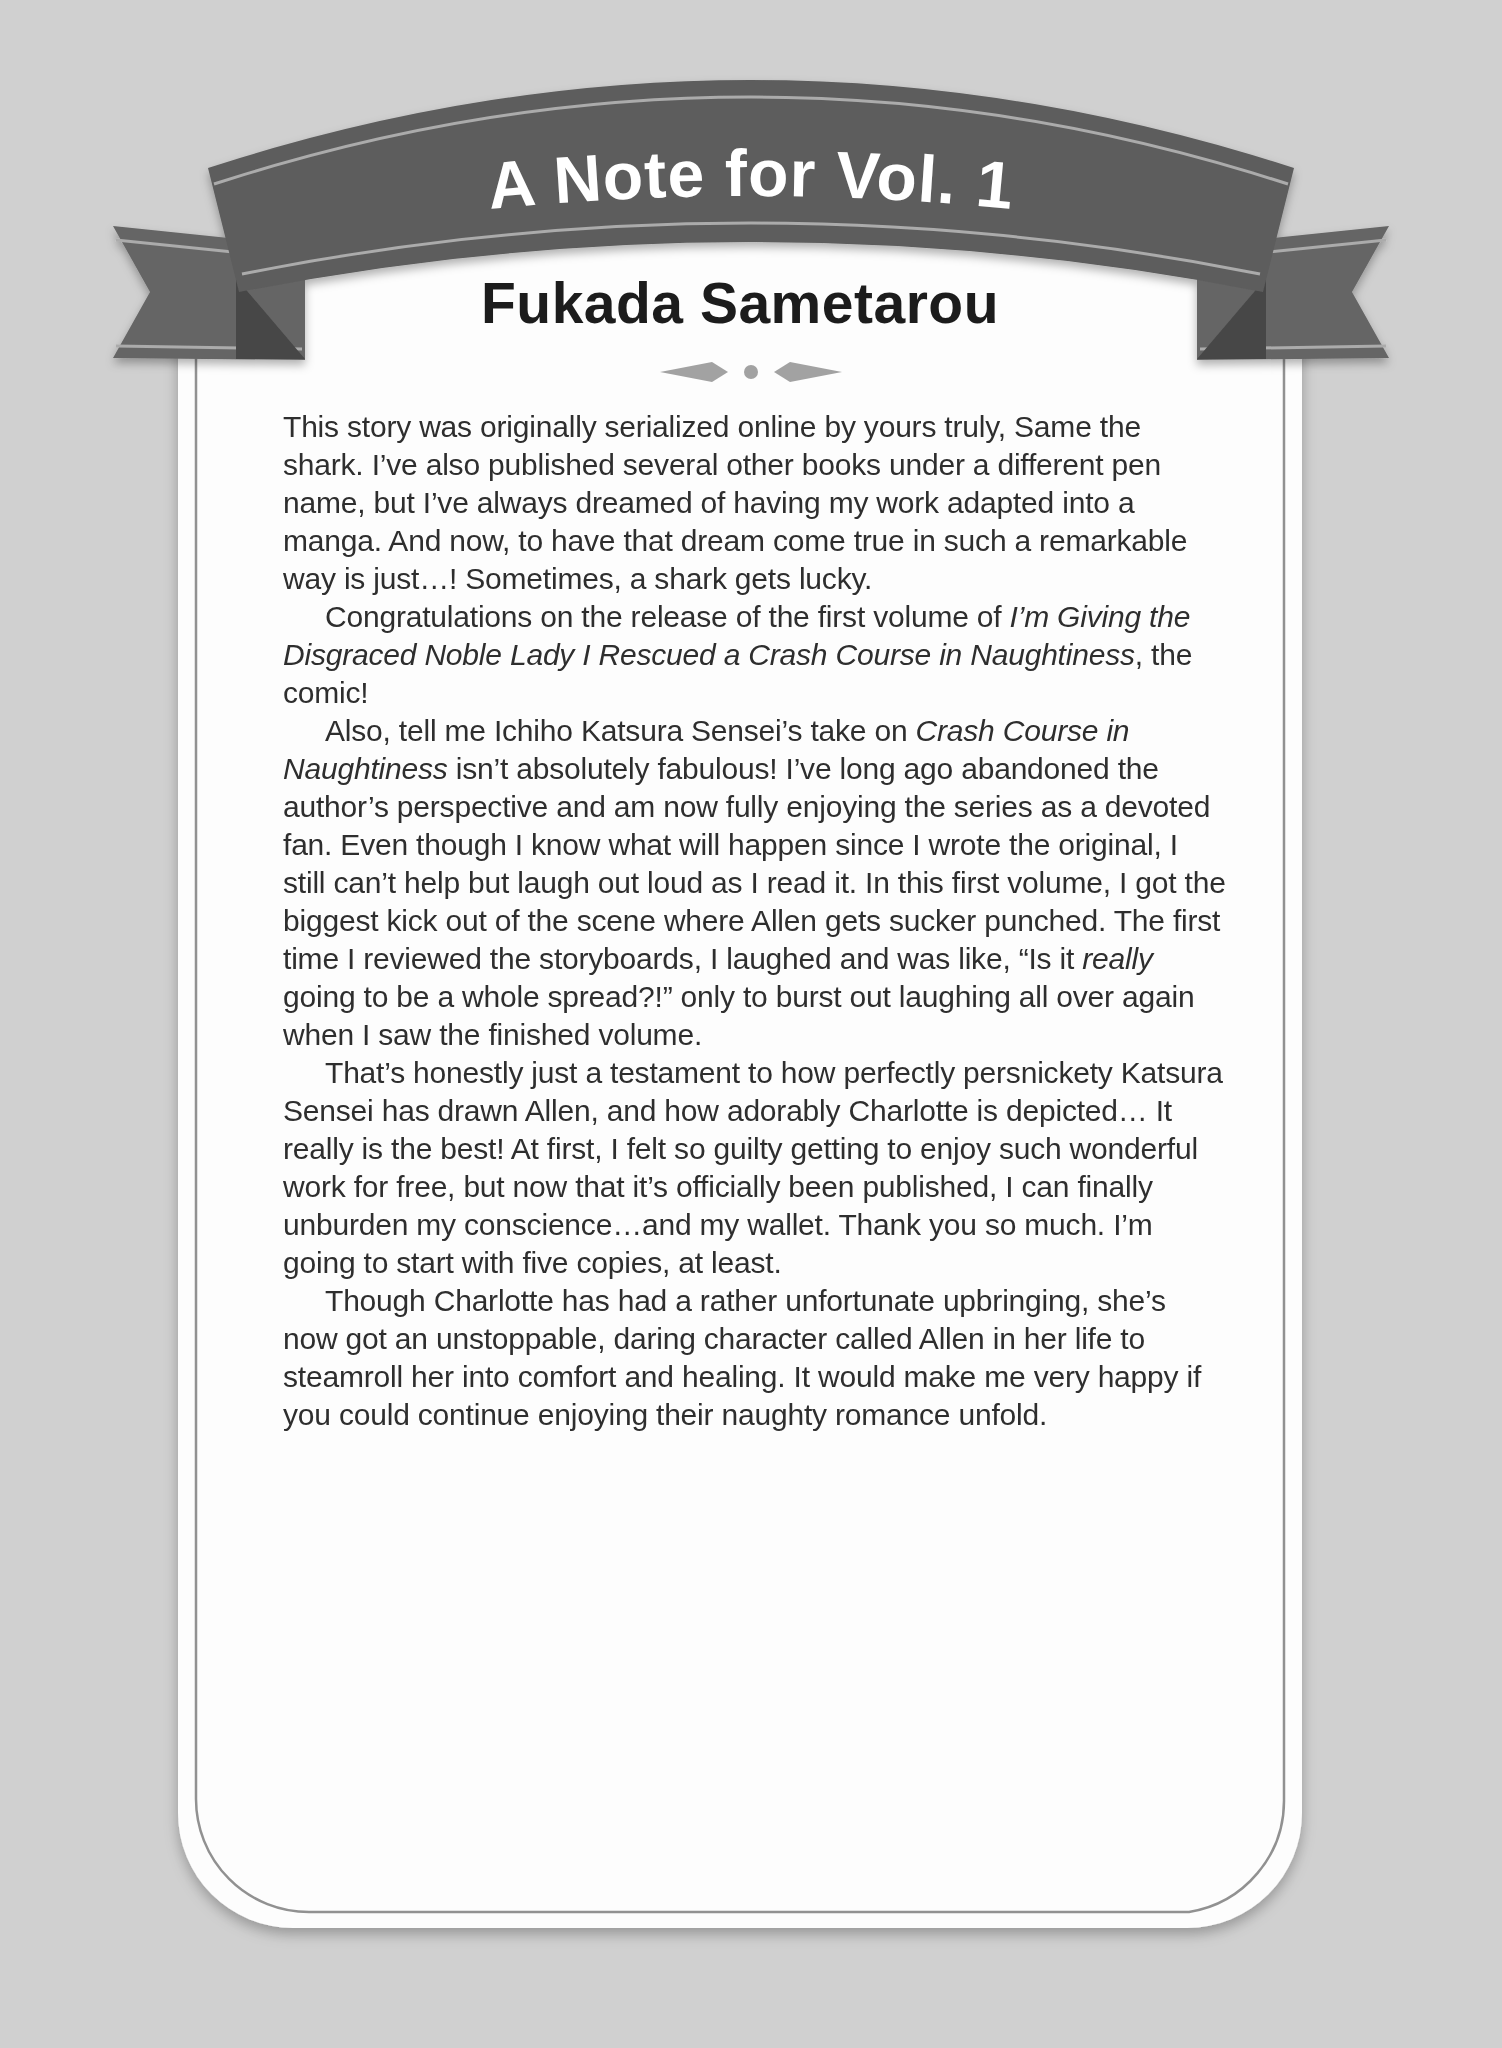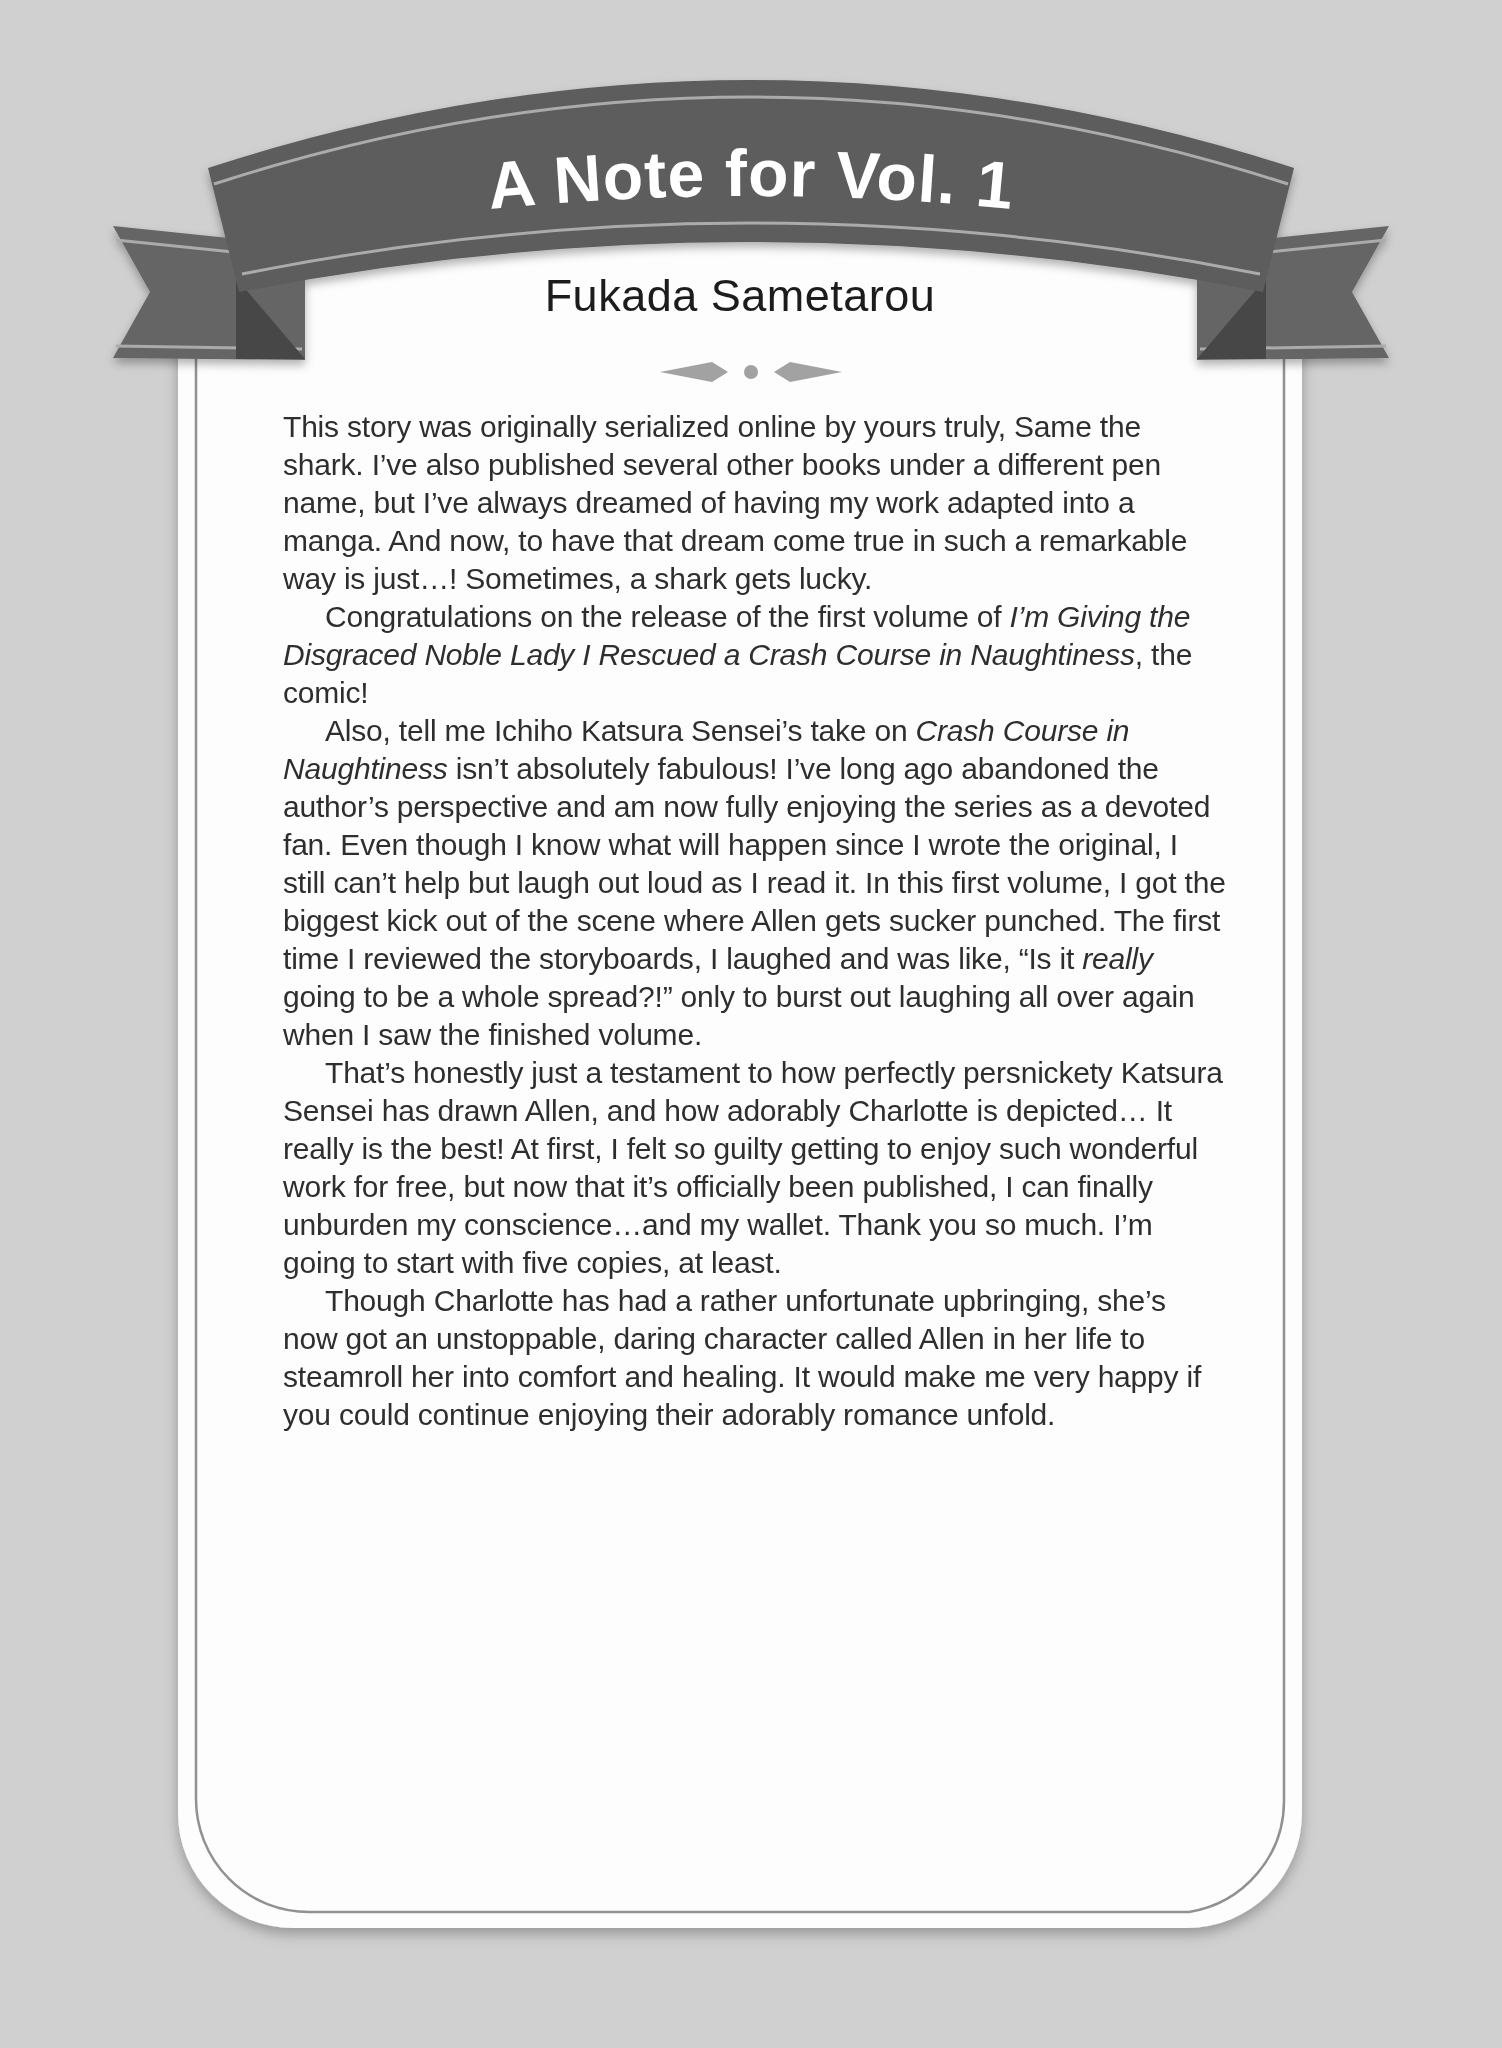--- a/index.html
+++ b/index.html
@@ -14,21 +14,21 @@
   .note-card{fill:var(--card);}
   .inner-border{fill:none;stroke:var(--card-border);stroke-width:2.5;}
   .ribbon-band{fill:var(--ribbon);}
   .ribbon-tail{fill:var(--ribbon-tail);}
   .ribbon-fold{fill:var(--ribbon-fold);}
   .stripe{fill:none;stroke:var(--ribbon-stripe);stroke-width:3;}
   .banner-title{fill:var(--title-text);font-family:"Liberation Sans",sans-serif;
     font-weight:bold;font-size:66px;letter-spacing:1px;}
   .orn{fill:var(--divider);}
   .heading{position:absolute;left:178px;top:270px;width:1124px;text-align:center;
-    font-size:45px;font-weight:normal;color:var(--heading-text);letter-spacing:0.5px;}
+    font-size:57px;font-weight:bold;color:var(--heading-text);letter-spacing:0.5px;}
   .note-body{position:absolute;left:283px;top:408px;width:945px;}
   .note-body p{margin:0;text-indent:42px;font-size:30px;line-height:38px;
     color:var(--body-text);letter-spacing:-0.2px;}
   .note-body p:first-child{text-indent:0;}
 </style>
 </head>
 <body>
 
 <div class="stage">
 
@@ -74,16 +74,16 @@
     </g>
   </svg>
 
   <div class="heading">Fukada Sametarou</div>
 
   <div class="note-body">
       <p><span>This story was originally serialized online by yours truly, Same the shark. I’ve also published several other books under a different pen name, but I’ve always dreamed of having my work adapted into a manga. And now, to have that dream come true in such a remarkable way is just…! Sometimes, a shark gets lucky.</span></p>
       <p><span>Congratulations on the release of the first volume of </span><i>I’m Giving the Disgraced Noble Lady I Rescued a Crash Course in Naughtiness</i><span>, the comic!</span></p>
       <p><span>Also, tell me Ichiho Katsura Sensei’s take on </span><i>Crash Course in Naughtiness</i><span> isn’t absolutely fabulous! I’ve long ago abandoned the author’s perspective and am now fully enjoying the series as a devoted fan. Even though I know what will happen since I wrote the original, I still can’t help but laugh out loud as I read it. In this first volume, I got the biggest kick out of the scene where Allen gets sucker punched. The first time I reviewed the storyboards, I laughed and was like, “Is it </span><i>really</i><span> going to be a whole spread?!” only to burst out laughing all over again when I saw the finished volume.</span></p>
       <p><span>That’s honestly just a testament to how perfectly persnickety Katsura Sensei has drawn Allen, and how adorably Charlotte is depicted… It really is the best! At first, I felt so guilty getting to enjoy such wonderful work for free, but now that it’s officially been published, I can finally unburden my conscience…and my wallet. Thank you so much. I’m going to start with five copies, at least.</span></p>
-      <p><span>Though Charlotte has had a rather unfortunate upbringing, she’s now got an unstoppable, daring character called Allen in her life to steamroll her into comfort and healing. It would make me very happy if you could continue enjoying their adorably romance unfold.</span></p>
+      <p><span>Though Charlotte has had a rather unfortunate upbringing, she’s now got an unstoppable, daring character called Allen in her life to steamroll her into comfort and healing. It would make me very happy if you could continue enjoying their naughty romance unfold.</span></p>
     </div>
 
 </div>
 
 </body></html>

